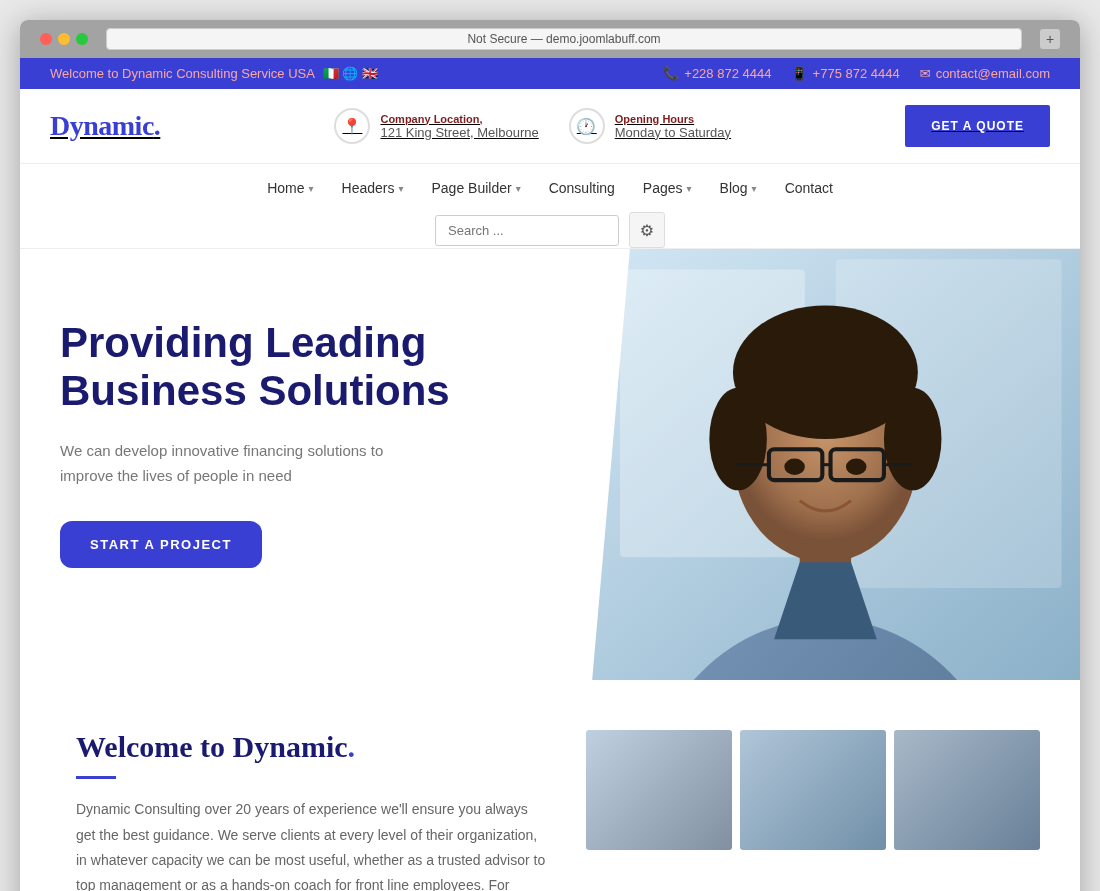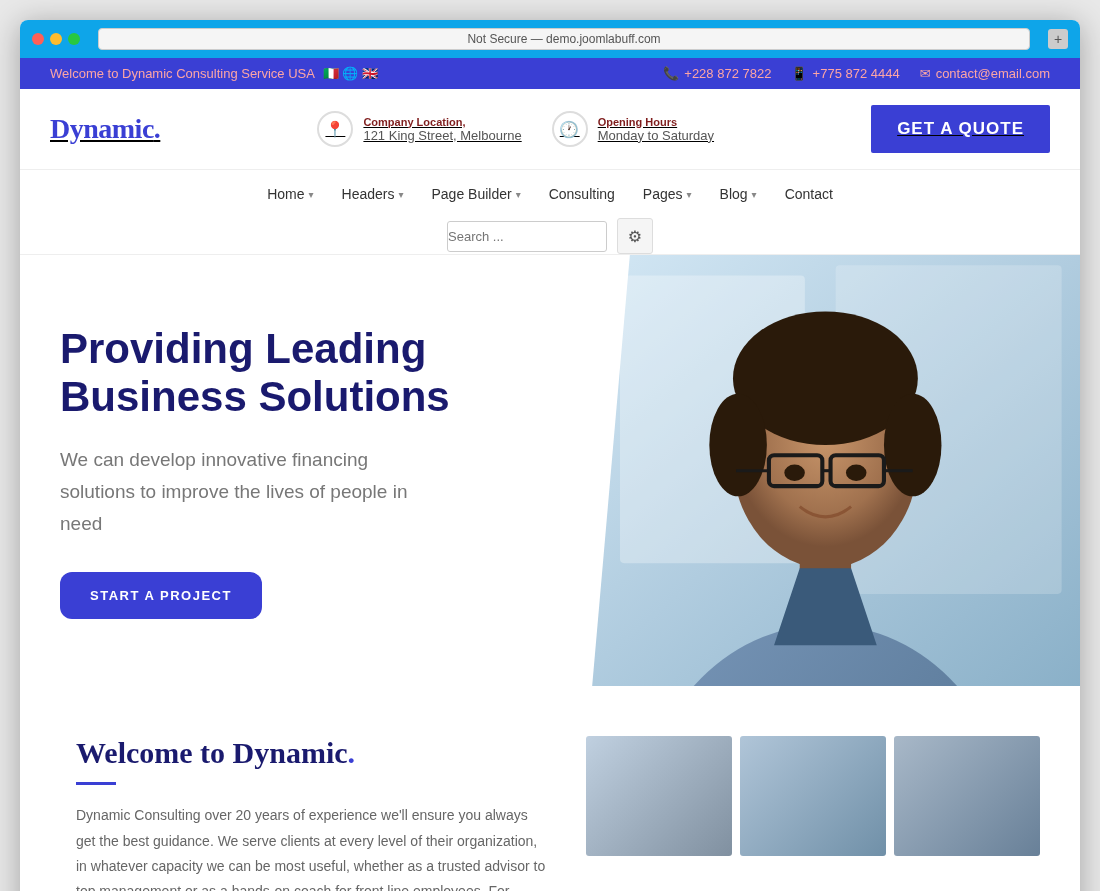--- a/index.html
+++ b/index.html
@@ -16,22 +16,22 @@
     .browser-window {
       width: 1060px;
       border-radius: 8px;
       overflow: hidden;
       box-shadow: 0 4px 30px rgba(0,0,0,0.3);
       background: #fff;
     }
 
     
     .browser-chrome {
-      background: #0ea5e9;
-      padding: 8px 12px;
+      background: #a3a3a3;
+      padding: 8px 20px;
       display: flex;
       align-items: center;
       gap: 18px;
     }
     .browser-dots {
       display: flex;
       gap: 6px;
     }
     .dot {
       width: 12px; height: 12px;
@@ -139,21 +139,21 @@
     .info-text strong {
       display: block;
       color: #7f1d1d;
       font-size: 11px;
     }
     .get-quote-btn {
       background: #3a3fd4;
       color: #fff;
       border: none;
       padding: 14px 26px;
-      font-size: 17px;
+      font-size: 12px;
       font-weight: 700;
       letter-spacing: 1px;
       text-transform: uppercase;
       cursor: pointer;
       border-radius: 2px;
       text-align: right;
     }
 
     
     .nav-bar {
@@ -183,24 +183,24 @@
     }
     .chevron { font-size: 10px; color: #888; }
     .nav-right {
       display: flex;
       align-items: center;
       gap: 10px;
     }
     .search-input {
       border: 1px solid #ccc;
       border-radius: 3px;
-      padding: 7px 0;
+      padding: 7px 12px;
       font-size: 13px;
       color: #999;
-      width: 160px;
+      width: 184px;
       outline: none;
     }
     .settings-icon {
       width: 36px; height: 36px;
       background: #f5f5f5;
       border: 1px solid #ddd;
       border-radius: 3px;
       display: flex;
       align-items: center;
       justify-content: center;
@@ -237,21 +237,21 @@
     }
     .hero-title {
       font-size: 42px;
       font-weight: 800;
       color: #1a1a6e;
       line-height: 1.15;
       margin-bottom: 22px;
       font-family: Liberation Sans, sans-serif;
     }
     .hero-subtitle {
-      font-size: 19px;
+      font-size: 15px;
       color: #777;
       line-height: 1.7;
       margin-bottom: 32px;
       max-width: 380px;
     }
     .start-btn {
       background: #3a3fd4;
       color: #fff;
       border: none;
       padding: 16px 30px;
@@ -336,21 +336,21 @@
   <div class="site">
 
     <div class="top-bar">
       <div class="top-bar-left">
         <span>Welcome to Dynamic Consulting Service USA</span>
         <span>🇮🇹 🌐 🇬🇧</span>
       </div>
       <div class="top-bar-right">
         <span>
           <span>📞</span>
-          <span>+228 872 7822</span>
+          <span>+228 872 4444</span>
         </span>
         <span>
           <span>📱</span>
           <span>+775 872 4444</span>
         </span>
         <span>
           <span>✉</span>
           <span>contact@email.com</span>
         </span>
       </div>

